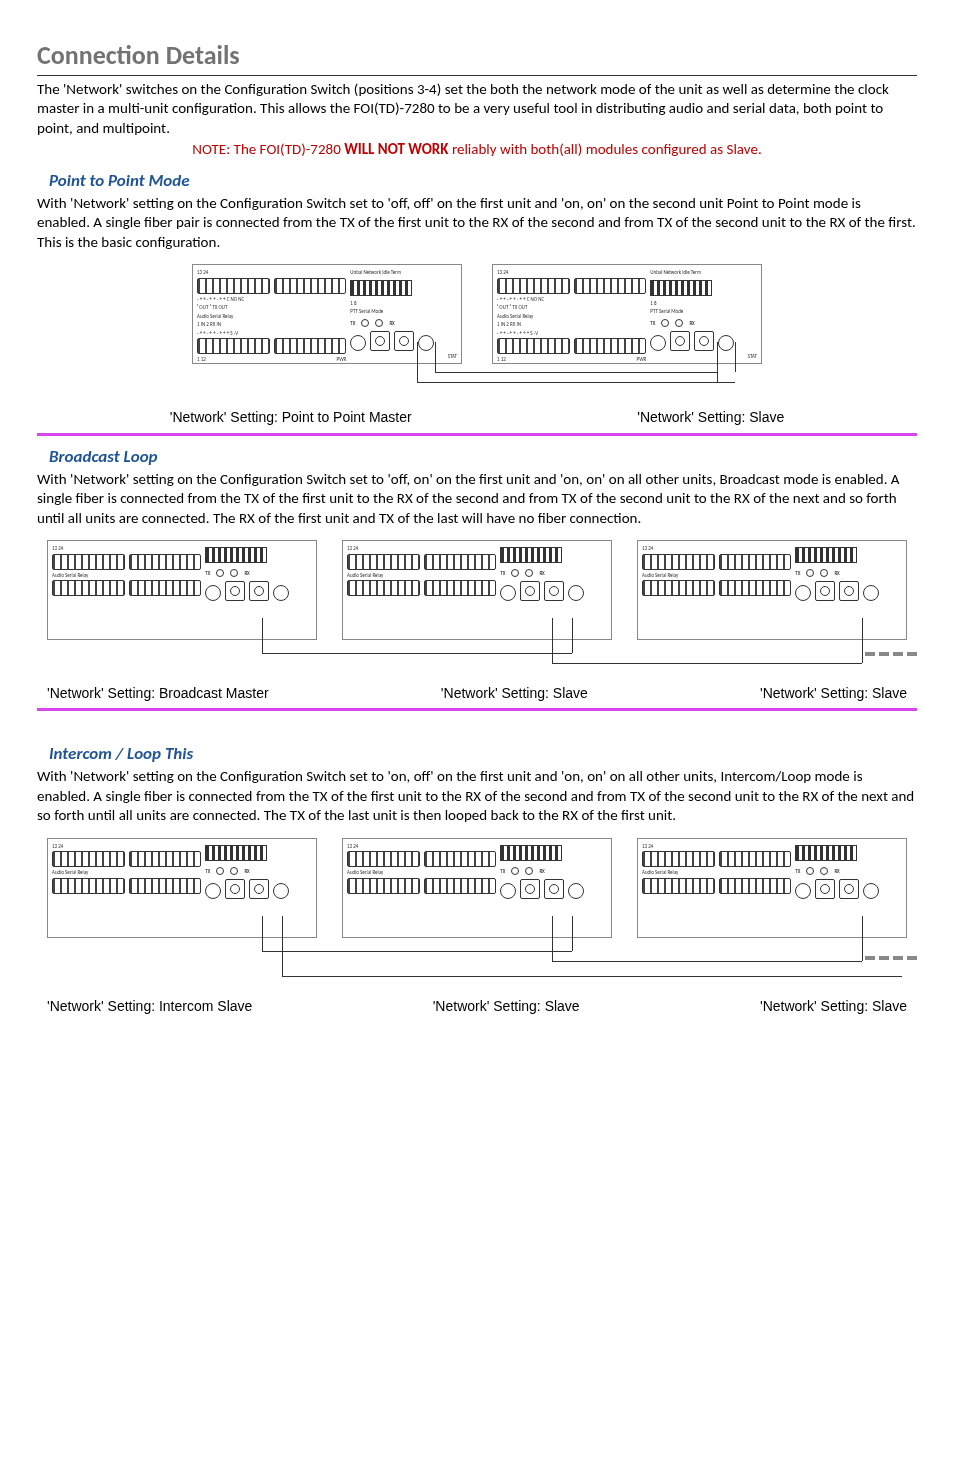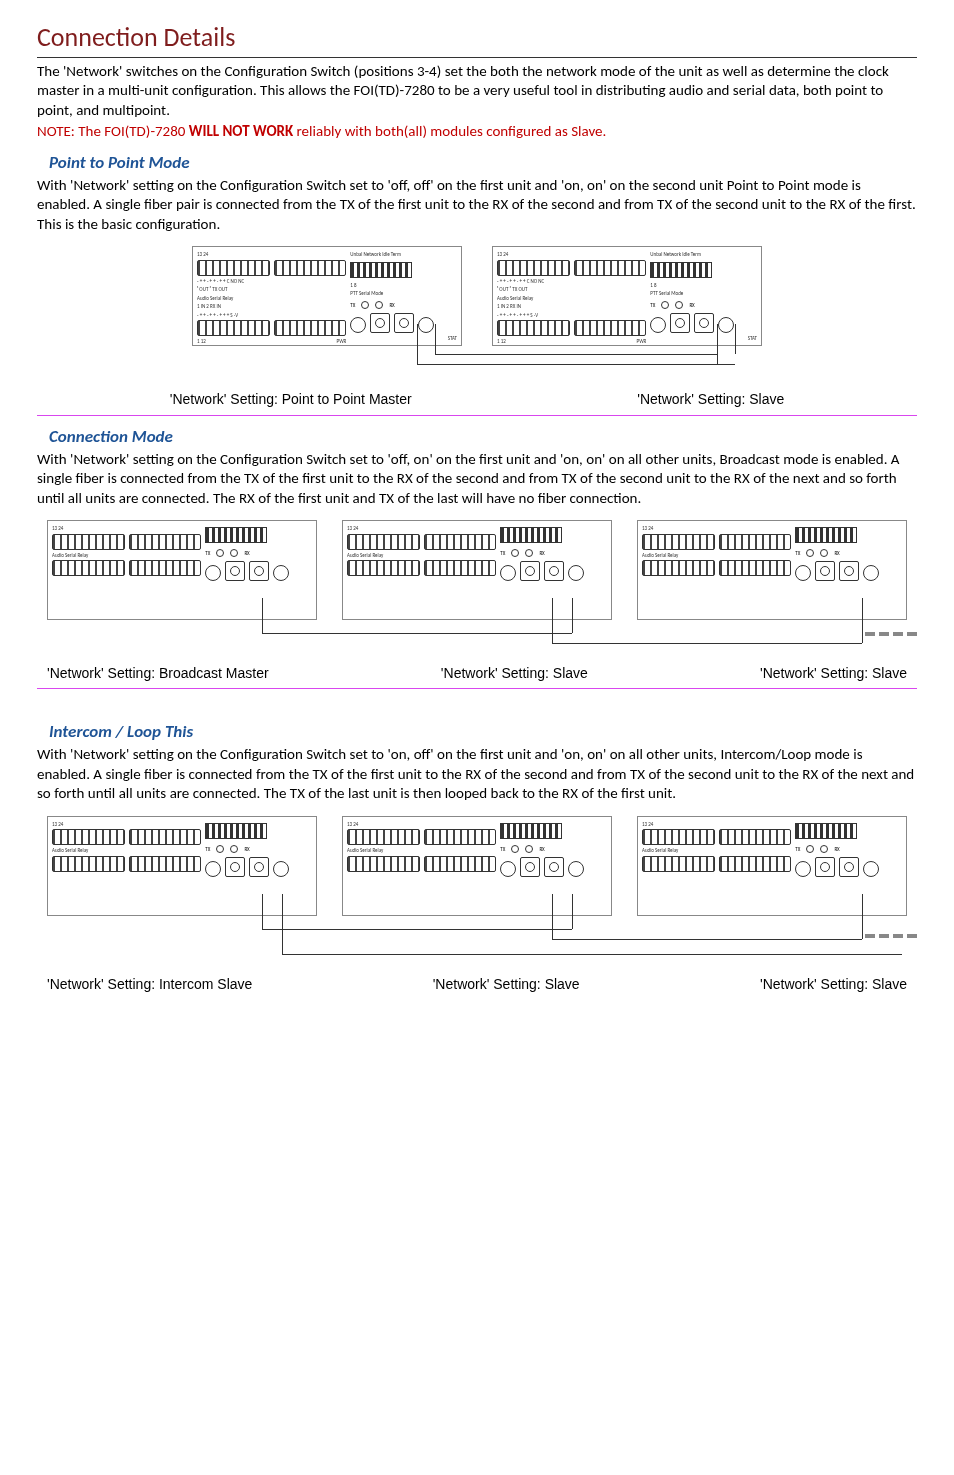--- a/index.html
+++ b/index.html
@@ -4,43 +4,43 @@
 <style>
   body {
     font-family: Calibri, Arial, sans-serif;
     width: 880px;
     margin: 20px auto;
     color: #000;
     font-size: 15px;
     line-height: 1.3;
   }
   h1 {
-    color: #7f1d1d;
+    color: #737373;
     font-size: 26px;
-    font-weight: normal;
-    margin: 1px 0 4px 0;
+    font-weight: bold;
+    margin: 19px 0 4px 0;
     border-bottom: 1px solid #333;
     padding-bottom: 2px;
   }
   h2 {
     color: #1f5496;
     font-style: italic;
     font-weight: bold;
     font-size: 17px;
     margin: 10px 0 2px 12px;
   }
   p { margin: 2px 0; }
   .note {
     color: #c00000;
-    text-align: left;
+    text-align: center;
     margin-top: 2px;
   }
   .note .bold { font-weight: bold; }
   .diagram-container {
-    border-bottom: 1px solid #d946ef;
+    border-bottom: 3px solid #d946ef;
     padding: 10px 0 6px 0;
     margin-bottom: 8px;
   }
   .row {
     display: flex;
     justify-content: center;
     gap: 30px;
     margin-bottom: 10px;
   }
   .row.wide { justify-content: space-between; gap: 20px; padding: 0 10px;}
@@ -252,21 +252,21 @@
     <div class="vline" style="left:698px; top:-30px; height:30px;"></div>
     <div class="line" style="left:380px; top:10px; width:318px;"></div>
     <div class="line" style="left:398px; top:0px; width:282px;"></div>
   </div>
   <div class="caption-row">
     <span>'Network' Setting: Point to Point Master</span>
     <span>'Network' Setting: Slave</span>
   </div>
 </div>
 
-<h2>Connection Mode</h2>
+<h2>Broadcast Loop</h2>
 <p>With 'Network' setting on the Configuration Switch set to 'off, on' on the first unit and 'on, on' on all other units, Broadcast mode is enabled. A single fiber is connected from the TX of the first unit to the RX of the second and from TX of the second unit to the RX of the next and so forth until all units are connected. The RX of the first unit and TX of the last will have no fiber connection.</p>
 
 <div class="diagram-container">
   <div class="row wide">
     <div class="unit-box">
       <div class="unit-left">
         <div class="labels-tiny">
             <span>13                                  24</span>
           </div>
         <div style="display:flex; gap:4px;">

